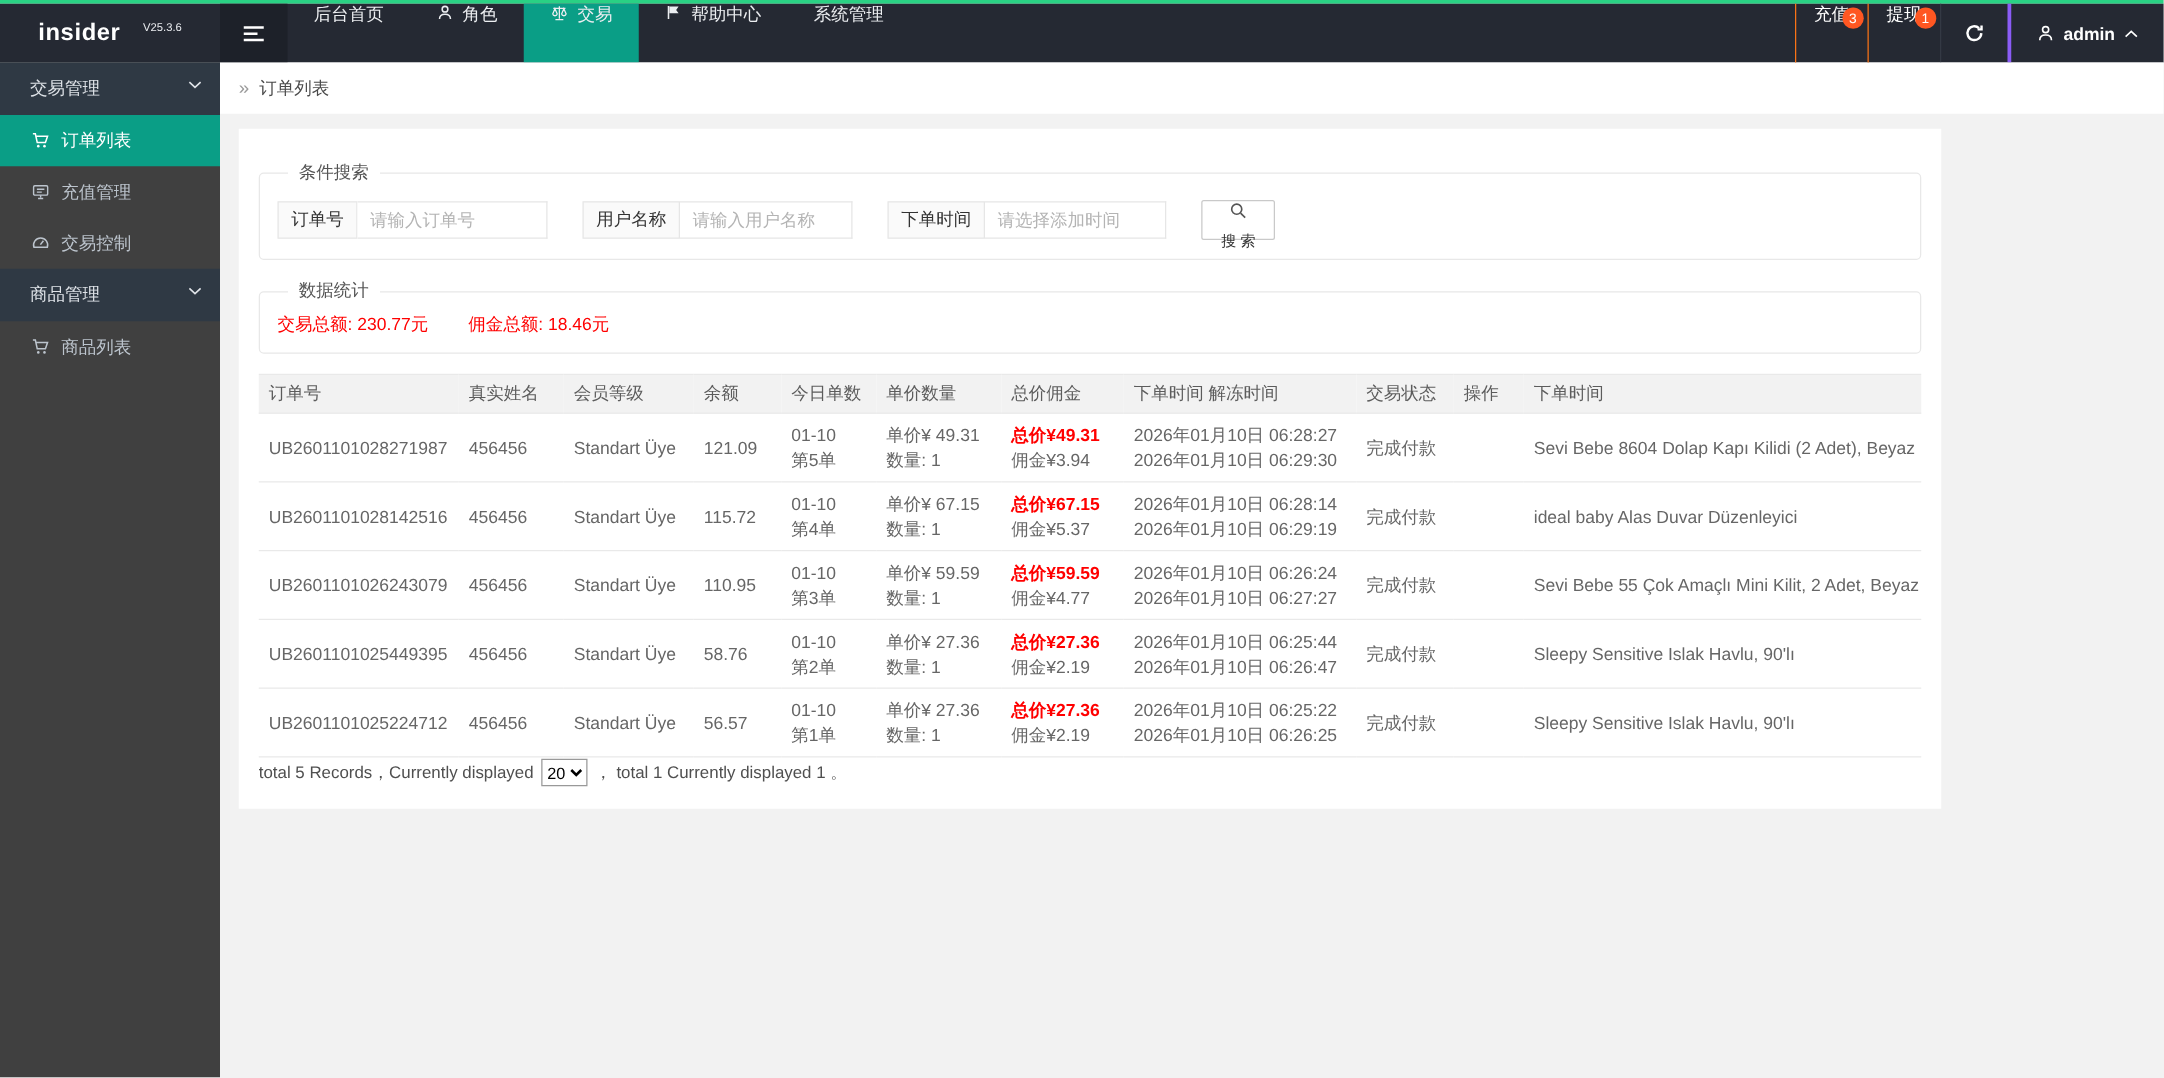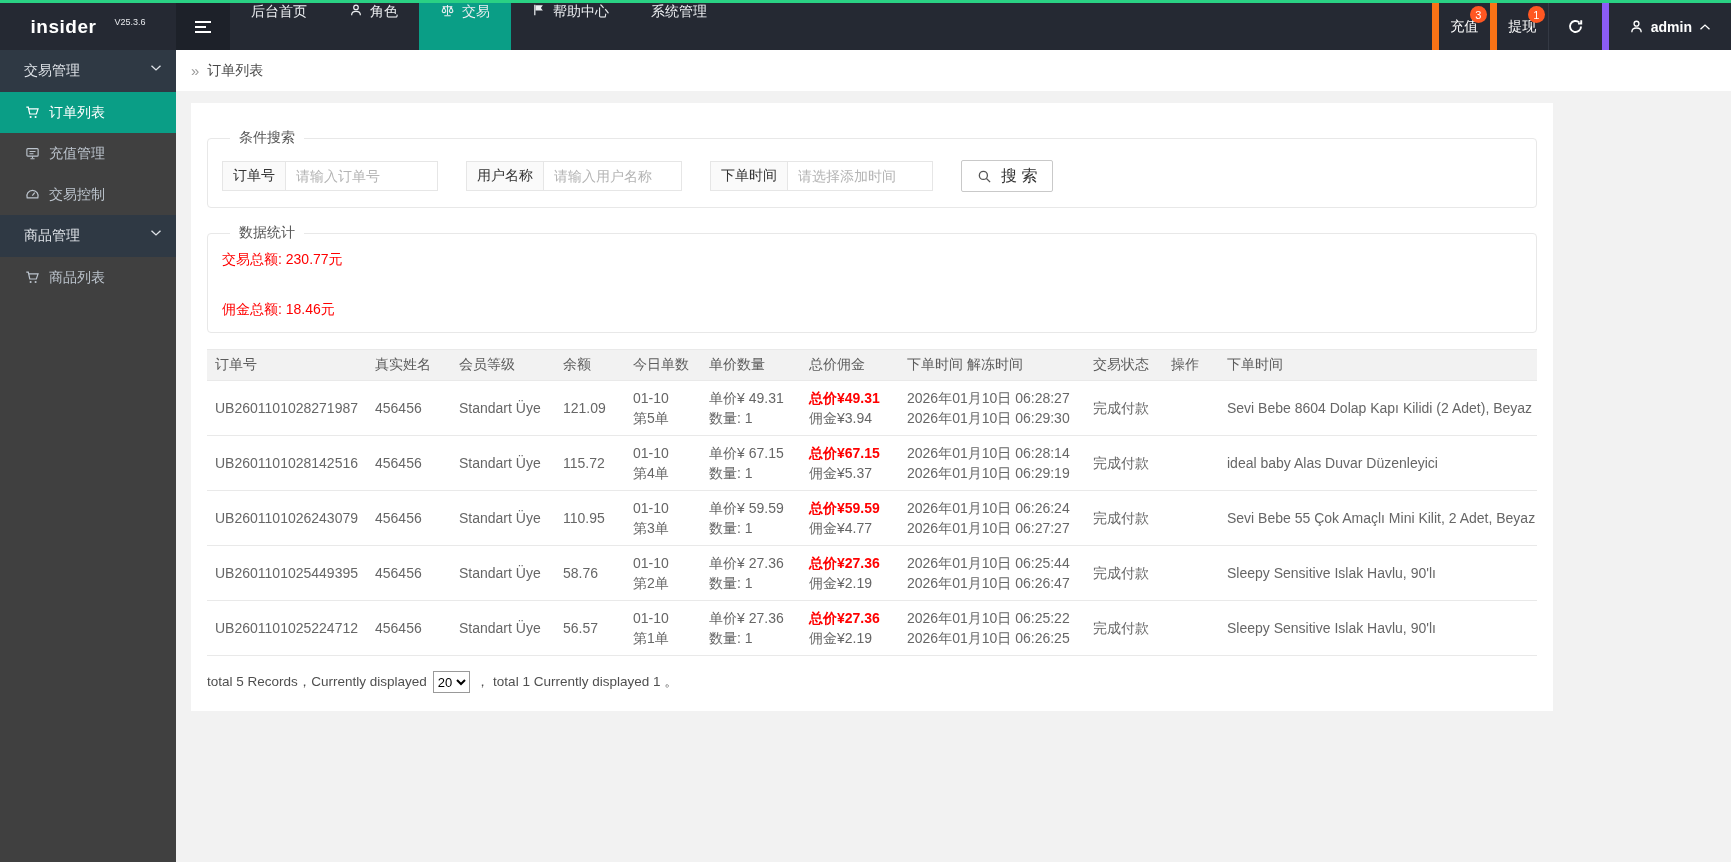--- a/index.html
+++ b/index.html
@@ -11,24 +11,24 @@
   .topbar { height:47px; background:#252933; display:flex; align-items:stretch; color:#fff; }
   .logo-box { width:176px; display:flex; align-items:center; justify-content:center; gap:18px; }
   .logo-text { font-size:19px; font-weight:bold; letter-spacing:.5px; }
   .logo-ver { font-size:9px; margin-top:-10px; color:#e8eaee; }
   .menu-btn { width:54px; background:#1d2129; display:flex; align-items:center; justify-content:center; cursor:pointer; }
   .top-nav { display:flex; align-items:stretch; }
   .nav-item { display:flex; align-items:flex-start; gap:7px; padding:0 21px; font-size:14px; color:#eceef1; cursor:pointer; }
   .nav-item.active { background:#0a9e86; }
   .nav-item .icon { display:flex; }
   .top-right { margin-left:auto; display:flex; align-items:stretch; }
-  .shortcut { position:relative; width:58px; display:flex; align-items:center; justify-content:center; font-size:14px; border-left:7px solid #f97316; cursor:pointer; }
+  .shortcut { position:relative; width:58px; display:flex; justify-content:center; font-size:14px; border-left:1px solid #f97316; cursor:pointer; }
   .badge { position:absolute; top:3px; right:3px; min-width:17px; height:17px; border-radius:9px; background:#ff5722; color:#fff; font-size:11px; display:flex; align-items:center; justify-content:center; padding:0 4px; }
   .refresh-btn { width:54px; display:flex; align-items:center; justify-content:center; border-left:1px solid #343944; cursor:pointer; }
-  .admin-box { display:flex; align-items:center; gap:7px; padding:0 20px; border-left:7px solid #8b5cf6; font-size:14px; cursor:pointer; }
+  .admin-box { display:flex; align-items:center; gap:7px; padding:0 20px; border-left:3px solid #8b5cf6; font-size:14px; cursor:pointer; }
 
   
   .layout { display:flex; height:812px; }
   .sidebar { width:176px; background:#404040; flex:none; }
   .side-row { display:flex; align-items:center; gap:9px; height:41px; padding-left:24px; font-size:14px; color:#bcc4cd; cursor:pointer; position:relative; }
   .side-row.group { height:42px; background:#2f3944; color:#dfe3e8; }
   .side-row.group .chev { position:absolute; right:14px; top:14px; }
   .side-row.active { background:#0a9e86; color:#fff; }
   .side-row .icon { display:flex; width:16px; justify-content:center; }
 
@@ -44,37 +44,37 @@
   fieldset.search-panel { margin-top:0; transform:translateY(26px); margin-bottom:42px;padding-left:14px; }
   fieldset.stats-panel  { margin-top:38px; padding:9px 14px 13px; }
   legend { font-size:14px; color:#555; padding:0 9px; margin-left:8px; }
 
   .filters { display:flex; align-items:center; gap:28px; }
   .input-group { display:flex; height:30px; }
   .ig-label { display:flex; align-items:center; padding:0 10px; background:#fafafa; border:1px solid #e6e6e6; font-size:14px; color:#333; white-space:nowrap; }
   .input-group input { border:1px solid #e6e6e6; border-left:none; padding:0 10px; font-size:14px; color:#333; outline:none; font-family:inherit; }
   .input-group input::placeholder { color:#b4b4b4; }
   .in-order { width:152px; } .in-user { width:138px; } .in-time { width:145px; }
-  .search-btn { height:32px; display:flex; align-items:center; gap:9px; padding:0 15px; background:#fff; border:1px solid #c9c9c9; border-radius:2px; font-size:16px; color:#333; cursor:pointer; font-family:inherit; }
-
-  .stats-line { display:flex; gap:32px; font-size:14px; color:#ff0000;flex-direction:column; }
+  .search-btn { height:32px; display:flex; align-items:center; gap:9px; padding:0 15px; background:#fff; border:1px solid #c9c9c9; border-radius:2px; font-size:12px; color:#333; cursor:pointer; font-family:inherit;flex-direction:column; }
+
+  .stats-line { display:flex; gap:32px; font-size:14px; color:#ff0000; }
 
   
   .table-wrap { margin:16px 16px 0; }
   table { width:100%; border-collapse:collapse; table-layout:fixed; }
   thead th { background:#f2f2f2; border:1px solid #e9e9e9; border-left:none; border-right:none; height:31px; font-weight:normal; text-align:left; padding:0 8px; font-size:14px; color:#5c5c5c; }
   tbody td { border-bottom:1px solid #e9e9e9; padding:7px 8px; font-size:14px; color:#666; height:53px; line-height:20px; vertical-align:middle; overflow:hidden; white-space:nowrap; }
   .red { color:#ff0000; font-weight:bold; }
   th:nth-child(1){width:160px} th:nth-child(2){width:84px} th:nth-child(3){width:104px}
   th:nth-child(4){width:70px}  th:nth-child(5){width:76px} th:nth-child(6){width:100px}
   th:nth-child(7){width:98px}  th:nth-child(8){width:186px} th:nth-child(9){width:78px}
   th:nth-child(10){width:56px} th:nth-child(11){width:auto}
 
   
-  .page-footer { margin:15px 16px 0; display:flex; align-items:center; gap:6px; font-size:13.5px; color:#4f4f4f; }
+  .page-footer { margin:1px 16px 0; display:flex; align-items:center; gap:6px; font-size:13.5px; color:#4f4f4f; }
   .page-footer select { height:22px; border:1px solid #999; font-size:13px; font-family:inherit; background:#fff; }
 
   svg { display:block; }
 </style>
 </head>
 <body>
 
 <div class="green-strip"></div>
 
 <div class="topbar">

